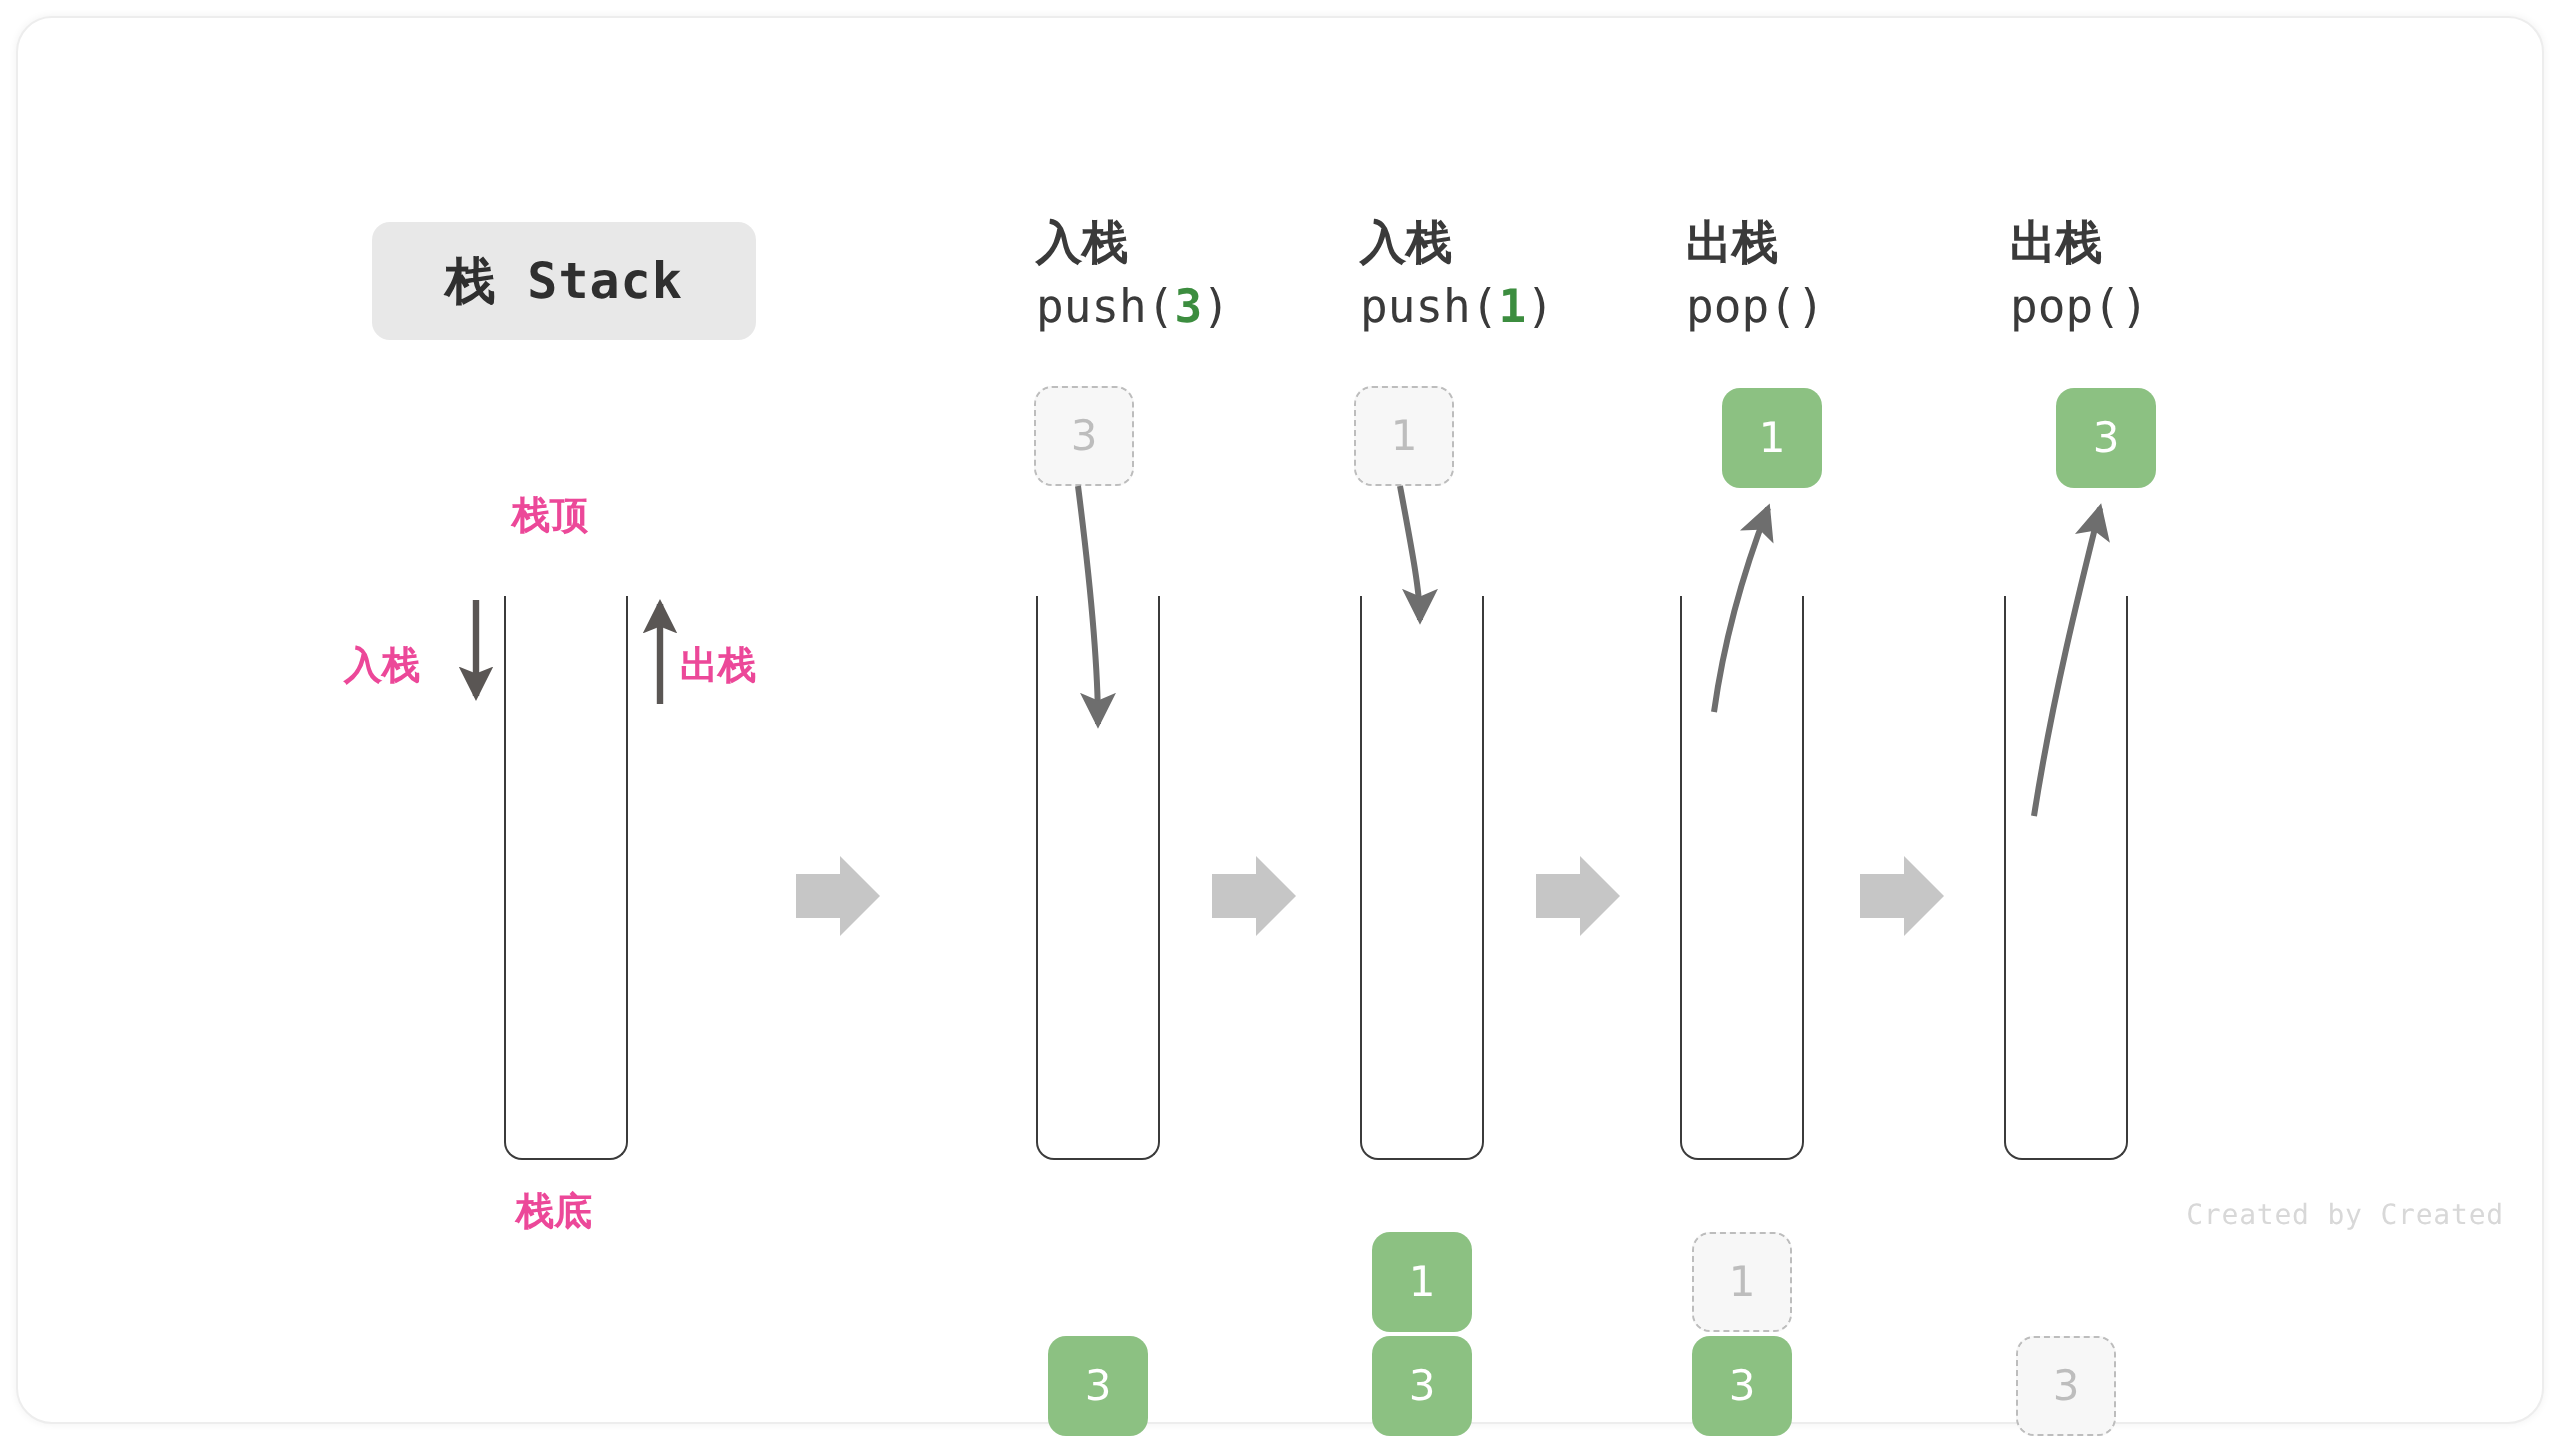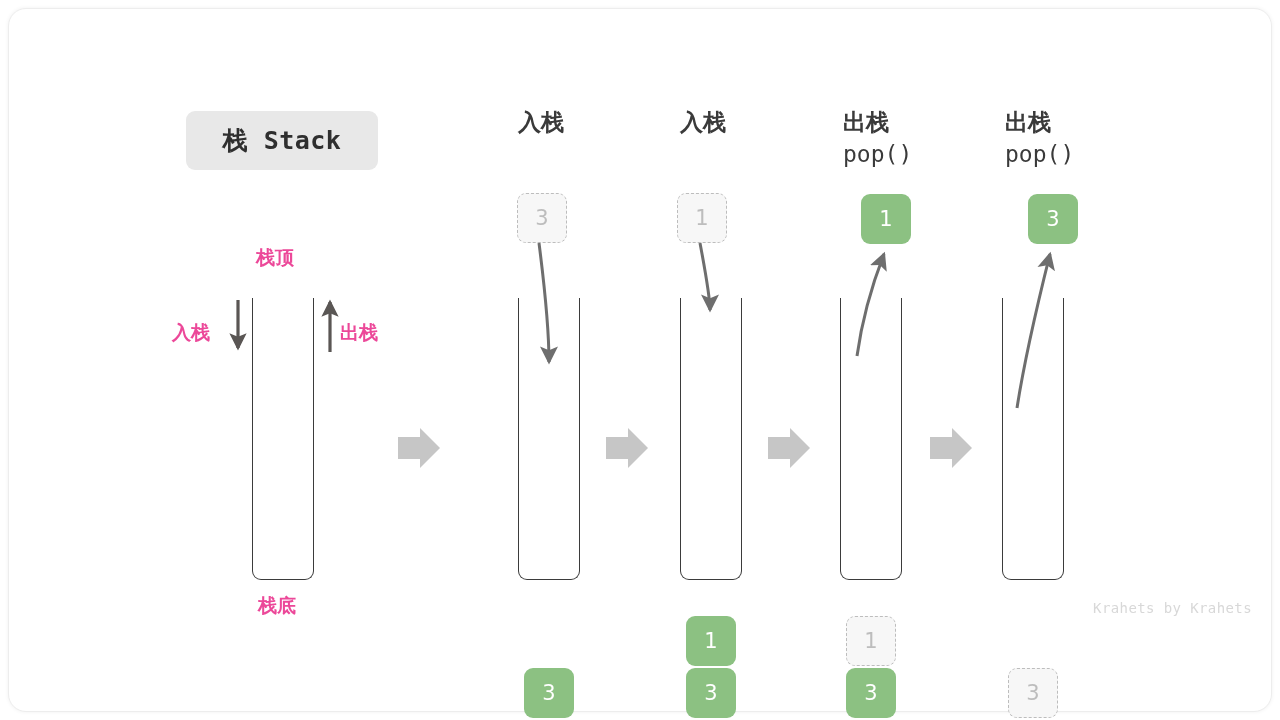--- a/index.html
+++ b/index.html
@@ -168,31 +168,33 @@
   <div class="label-cn" style="left:172px; top:320px;">入栈</div>
   <div class="label-cn" style="left:340px; top:320px;">出栈</div>
 
   <div class="stack" style="left:252px; top:298px;">
     <div class="walls" style="height:282px;"></div>
 
   </div>
 
   <div class="col-head" style="left:518px; top:107px;">
     <div class="cn">入栈</div>
+    <div class="code"><span>push(</span><span class="num">3</span><span>)</span></div>
   </div>
   <div class="cell ghost float" style="left:517px; top:193px;">3</div>
 
   <div class="stack" style="left:518px; top:298px;">
     <div class="walls" style="height:282px;"></div>
     <div class="cell green" style="top:370px;">3</div>
 
   </div>
 
   <div class="col-head" style="left:680px; top:107px;">
     <div class="cn">入栈</div>
+    <div class="code"><span>push(</span><span class="num">1</span><span>)</span></div>
   </div>
   <div class="cell ghost float" style="left:677px; top:193px;">1</div>
 
   <div class="stack" style="left:680px; top:298px;">
     <div class="walls" style="height:282px;"></div>
     <div class="cell green" style="top:318px;">1</div>
     <div class="cell green" style="top:370px;">3</div>
 
   </div>
 
@@ -261,14 +263,14 @@
 
     <g>
       <path d="M857,356 C862,320 872,285 884,254" stroke="#6e6e6e" stroke-width="3" fill="none" marker-end="url(#mk-gray)"></path>
     </g>
 
     <g>
       <path d="M1017,408 C1026,350 1040,294 1050,254" stroke="#6e6e6e" stroke-width="3" fill="none" marker-end="url(#mk-gray)"></path>
     </g>
   </svg>
 
-  <div class="watermark">Krahets by Krahets</div>
+  <div class="watermark">Created by Created</div>
 </div>
 
 </body></html>

